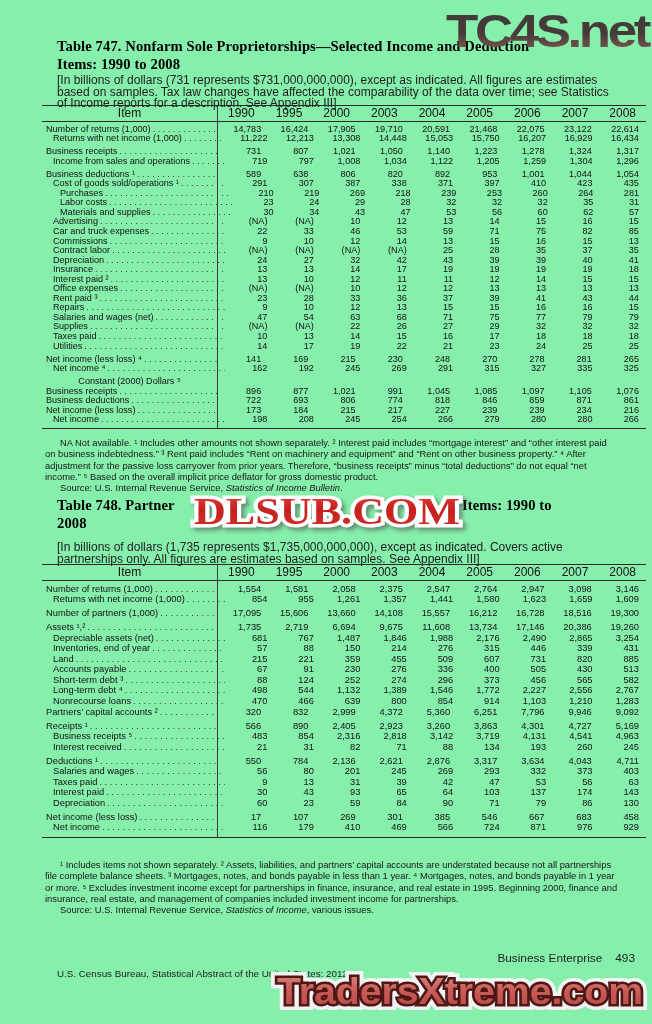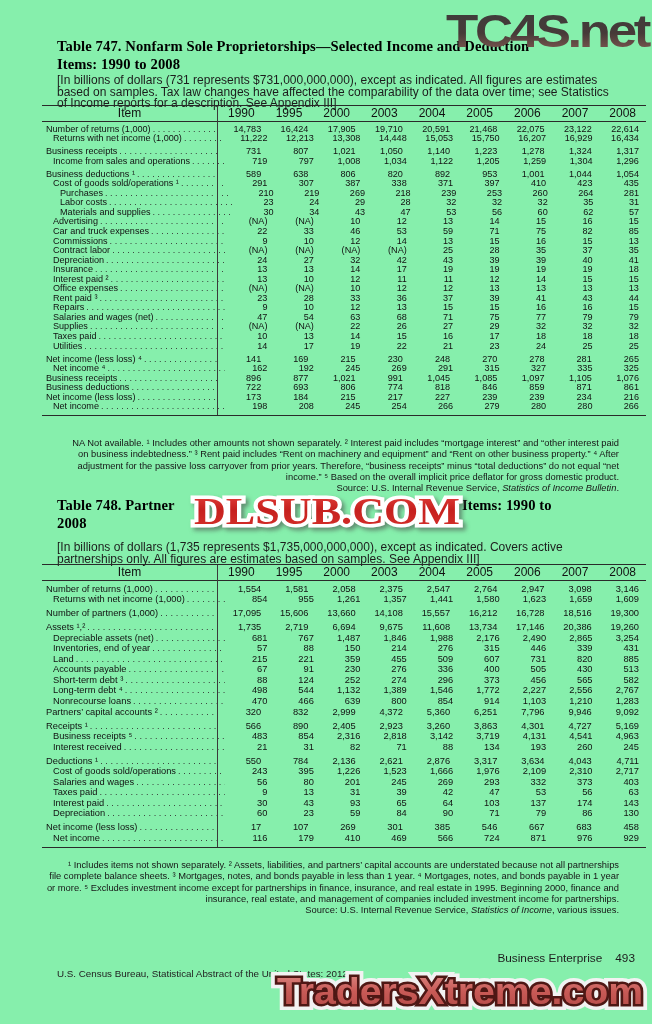--- a/index.html
+++ b/index.html
@@ -24,21 +24,21 @@
   .t748 .trow{height:10.55px;line-height:10.55px;font-size:9.3px;}
   .trow.gap{margin-top:3.5px;}
   .lcell{flex:0 0 175px;display:flex;overflow:hidden;align-items:flex-end;}
   .ind0{padding-left:4px;}.ind1{padding-left:11px;}.ind2{padding-left:18px;}
   .lab{white-space:nowrap;}
   .leader{flex:1;overflow:hidden;white-space:nowrap;color:#333;margin:0 3px 0 2px;}
   .leader::after{content:" . . . . . . . . . . . . . . . . . . . . . . . . . . . . . . . . . . . . . . . . . . . . . . .";}
   .vcell{flex:1;text-align:right;padding-right:7px;white-space:nowrap;}
   .subrow .lcell{justify-content:center;padding-left:0;}
 
-  .footnote{position:absolute;font-size:9.35px;line-height:11.3px;color:#161616;text-align:right;}
+  .footnote{position:absolute;font-size:9.35px;line-height:11.3px;color:#161616;}
   .footnote p{margin:0;text-indent:15px;}
   .footnote .ital{font-style:italic;}
 
   .running-head{position:absolute;top:951px;right:17px;font-size:11.8px;color:#1d1d1d;}
   .running-head .pg{margin-left:13px;}
   .census{position:absolute;top:968px;left:57px;font-size:9.8px;color:#222;}
 
   .wm-top{position:absolute;top:2px;right:1px;z-index:6;}
   .wm-mid{position:absolute;top:491px;left:181px;z-index:6;}
   .wm-bot{position:absolute;top:960px;left:268px;z-index:6;}
@@ -448,20 +448,34 @@
           <div class="vcell">162</div>
           <div class="vcell">192</div>
           <div class="vcell">245</div>
           <div class="vcell">269</div>
           <div class="vcell">291</div>
           <div class="vcell">315</div>
           <div class="vcell">327</div>
           <div class="vcell">335</div>
           <div class="vcell">325</div>
         </div>
+        <div class="trow gap subrow">
+          <div class="lcell ind0">
+            <span class="lab">Constant (2000) Dollars ⁵</span>
+          </div>
+          <div class="vcell"></div>
+          <div class="vcell"></div>
+          <div class="vcell"></div>
+          <div class="vcell"></div>
+          <div class="vcell"></div>
+          <div class="vcell"></div>
+          <div class="vcell"></div>
+          <div class="vcell"></div>
+          <div class="vcell"></div>
+        </div>
         <div class="trow">
           <div class="lcell ind0">
             <span class="lab">Business receipts</span>
             <span class="leader"></span>
           </div>
           <div class="vcell">896</div>
           <div class="vcell">877</div>
           <div class="vcell">1,021</div>
           <div class="vcell">991</div>
           <div class="vcell">1,045</div>
@@ -795,35 +809,20 @@
           <div class="vcell">2,136</div>
           <div class="vcell">2,621</div>
           <div class="vcell">2,876</div>
           <div class="vcell">3,317</div>
           <div class="vcell">3,634</div>
           <div class="vcell">4,043</div>
           <div class="vcell">4,711</div>
         </div>
         <div class="trow">
           <div class="lcell ind1">
-            <span class="lab">Cost of goods sold/operations</span>
-            <span class="leader"></span>
-          </div>
-          <div class="vcell">243</div>
-          <div class="vcell">395</div>
-          <div class="vcell">1,226</div>
-          <div class="vcell">1,523</div>
-          <div class="vcell">1,666</div>
-          <div class="vcell">1,976</div>
-          <div class="vcell">2,109</div>
-          <div class="vcell">2,310</div>
-          <div class="vcell">2,717</div>
-        </div>
-        <div class="trow">
-          <div class="lcell ind1">
             <span class="lab">Salaries and wages</span>
             <span class="leader"></span>
           </div>
           <div class="vcell">56</div>
           <div class="vcell">80</div>
           <div class="vcell">201</div>
           <div class="vcell">245</div>
           <div class="vcell">269</div>
           <div class="vcell">293</div>
           <div class="vcell">332</div>

